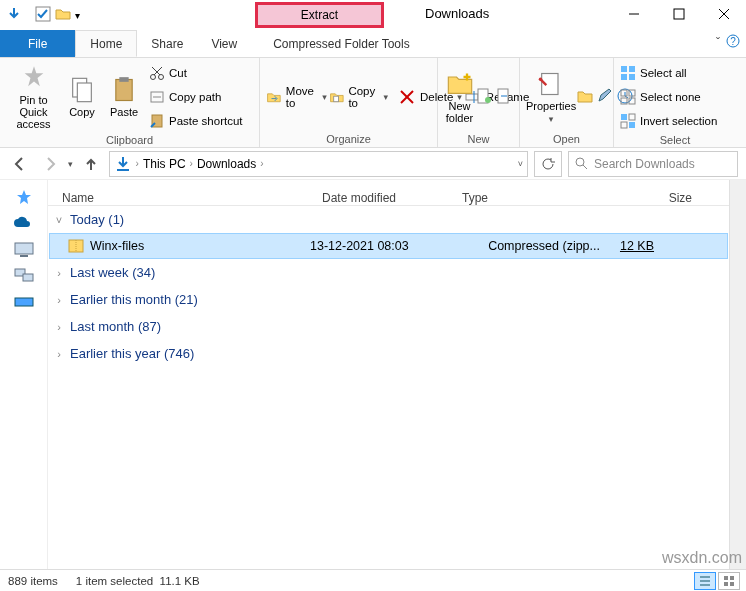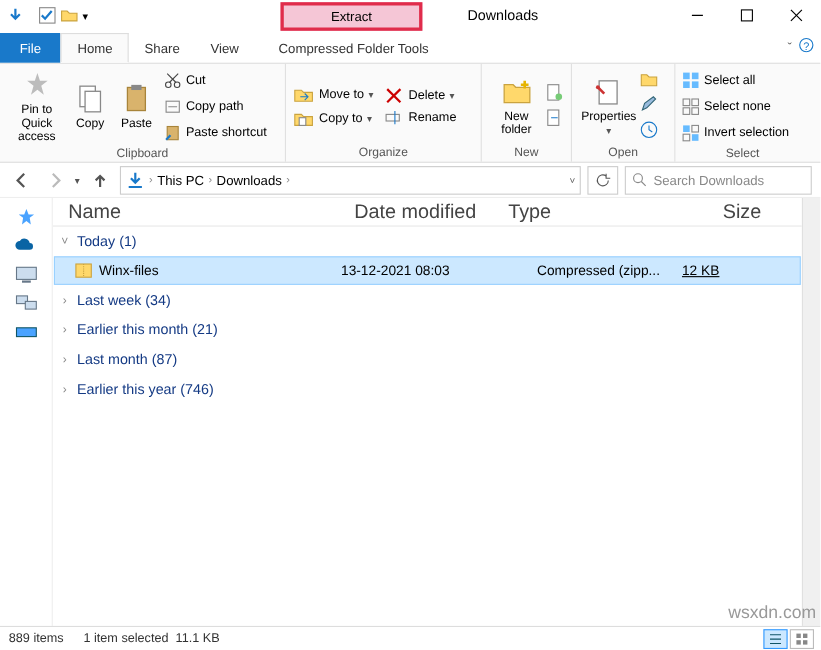--- a/index.html
+++ b/index.html
@@ -7,49 +7,49 @@
 .titlebar { height:30px; display:flex; align-items:stretch; position:relative; }
 .qat { display:flex; align-items:center; padding:0 6px; gap:4px; }
 .qat svg { width:16px; height:16px; }
 .divider { width:1px; background:#ccc; margin:4px 2px; }
 .contextual-tab { position:absolute; left:255px; top:2px; width:129px; height:26px; background:#f5c6d6; border:3px solid #e02c4b; display:flex; align-items:center; justify-content:center; font-size:12px; }
 .title-text { position:absolute; left:425px; top:6px; font-size:13px; }
 .winbtns { position:absolute; right:0; top:0; display:flex; }
 .winbtn { width:45px; height:28px; display:flex; align-items:center; justify-content:center; }
 .ribbon-tabs { height:28px; display:flex; align-items:stretch; border-bottom:1px solid #ddd; position:relative; }
 .tab { padding:0 14px; display:flex; align-items:center; font-size:12px; color:#333; }
-.tab.file { background:#1979ca; color:#fff; padding:0 18px; }
+.tab.file { background:#1979ca; color:#fff; padding:0 28px; }
 .tab.active { border:1px solid #ddd; border-bottom:1px solid #fafafa; background:#fafafa; }
 .tab.context { color:#333; }
 .collapse { position:absolute; right:6px; top:4px; display:flex; gap:6px; align-items:center; }
 .ribbon-body { height:90px; background:#fafafa; border-bottom:1px solid #ddd; display:flex; }
 .group { border-right:1px solid #e0e0e0; display:flex; flex-direction:column; justify-content:space-between; padding:4px 6px 2px 6px; }
 .group-content { flex:1; display:flex; align-items:center; }
 .group-label { text-align:center; font-size:11px; color:#555; padding-top:2px; }
 .bigbtn { display:flex; flex-direction:column; align-items:center; justify-content:center; font-size:11px; width:55px; text-align:center; gap:2px;}
 .bigbtn svg { width:28px; height:28px; }
 .minilist { display:flex; flex-direction:column; gap:2px; font-size:11.5px; }
 .minilist .mi { display:flex; align-items:center; gap:4px; height:22px; }
 .minilist svg { width:16px; height:16px; }
-.orgcol { display:flex; flex-direction:column; gap:2px; font-size:11.5px; }
+.orgcol { display:flex; flex-direction:row; gap:2px; font-size:11.5px; }
 .orgcol .mi { display:flex; align-items:center; gap:4px; }
 .dd { font-size:9px; color:#555; }
 .addrbar { height:32px; display:flex; align-items:center; gap:6px; padding:2px 8px; border-bottom:1px solid #eee;}
 .navbtn svg{width:18px;height:18px;}
 .navbtn{ width:24px; display:flex; align-items:center; justify-content:center;}
 .crumbline { flex:1; border:1px solid #ccc; height:26px; display:flex; align-items:center; padding:0 4px; gap:4px; font-size:12px; }
 .crumbline .sep{ color:#888; font-size:10px;}
 .refresh { width:28px; height:26px; border:1px solid #ccc; display:flex; align-items:center; justify-content:center;}
 .search { width:170px; height:26px; border:1px solid #ccc; display:flex; align-items:center; padding:0 6px; color:#888; gap:6px;}
 .content { display:flex; height:calc(100% - 30px - 28px - 90px - 32px - 22px); }
 .nav { width:48px; padding:8px 4px; display:flex; flex-direction:column; gap:8px; align-items:center; border-right:1px solid #eee; overflow:hidden;}
 .nav .ni{ width:22px; height:18px; }
 .scrollbar-v { width:17px; background:#f0f0f0; border-left:1px solid #e0e0e0;}
 .list { flex:1; font-size:12.5px; overflow:hidden; }
-.cols { display:flex; border-bottom:1px solid #e8e8e8; color:#444; font-size:18px; height:26px; align-items:center; padding-left:14px;}
+.cols { display:flex; border-bottom:1px solid #e8e8e8; color:#444; font-size:12px; height:26px; align-items:flex-end; padding-left:14px;}
 .cols .c1{ flex:0 0 260px;} .cols .c2{ flex:0 0 140px;} .cols .c3{ flex:0 0 150px;} .cols .c4{ flex:0 0 80px; text-align:right;} 
 .grouphdr { display:flex; align-items:center; gap:6px; padding:6px 6px; color:#143a84; font-size:13px;}
 .grouphdr .chev{ color:#888; font-size:11px; width:10px; display:inline-block; text-align:center;}
 .filerow { display:flex; align-items:center; background:#cce8ff; border:1px solid #99d1ff; height:26px; margin:0 1px; font-size:12.5px;}
 .filerow .c1{ flex:0 0 260px; display:flex; align-items:center; gap:6px; padding-left:18px;} 
 .filerow .c2{ flex:0 0 140px;} .filerow .c3{ flex:0 0 150px;text-align:right;} .filerow .c4{ flex:0 0 80px; text-align:center; padding-right:6px;text-decoration:underline;}
 .status { height:22px; border-top:1px solid #ddd; display:flex; align-items:center; font-size:11.5px; padding:0 8px; gap:18px; color:#333; position:relative;}
 .status .views{ position:absolute; right:6px; display:flex; gap:2px;}
 .status .vbtn{ width:22px; height:18px; border:1px solid #bbb; display:flex; align-items:center; justify-content:center;}
 .status .vbtn.active{ background:#cce8ff; border-color:#3399ff;}

